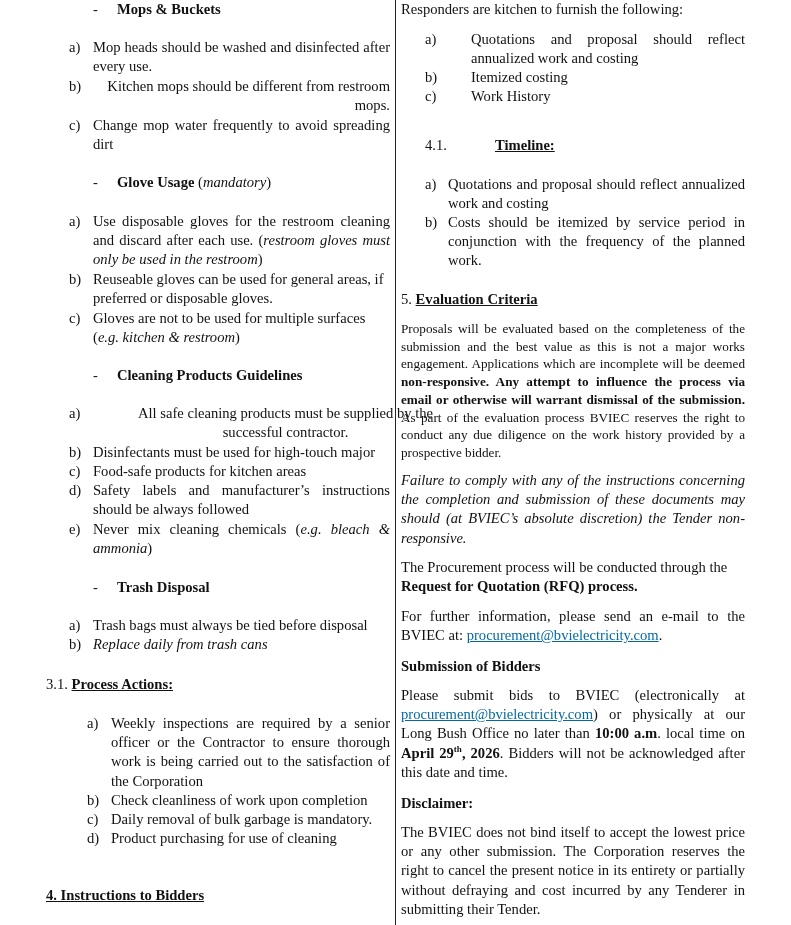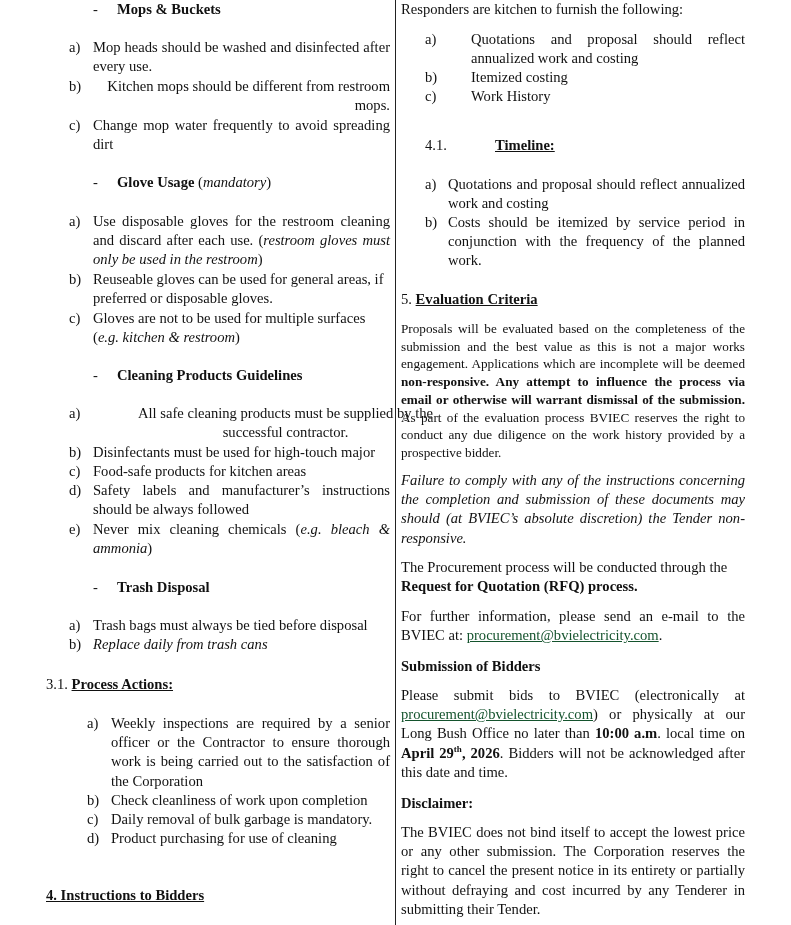--- a/index.html
+++ b/index.html
@@ -13,21 +13,21 @@
   .justify { text-align: justify; text-align-last: left; }
   b, .bold { font-weight: bold; }
   i, .ital { font-style: italic; }
   u { text-decoration: underline; }
   .dash-heading { position: absolute; left: 46px; font-weight: bold; }
   .dash-heading .dash { position: absolute; left: 0; font-weight: normal; }
   .dash-heading .txt { position: absolute; left: 24px; white-space: nowrap; }
   .item { position: absolute; }
   .item .lbl { position: absolute; left: 0; top: 0; }
   .item .body { position: absolute; top: 0; text-align: justify; }
-  .link { color: #14532d; text-decoration: underline; }
+  .link { color: #0369a1; text-decoration: underline; }
   sup { font-size: 9px; line-height: 0; vertical-align: super; font-weight: bold; }
   .small { font-size: 13.2px; line-height: 17.7px; }
 </style>
 </head>
 <body>
 
 <div class="divider"></div>
 
 <div>
 

